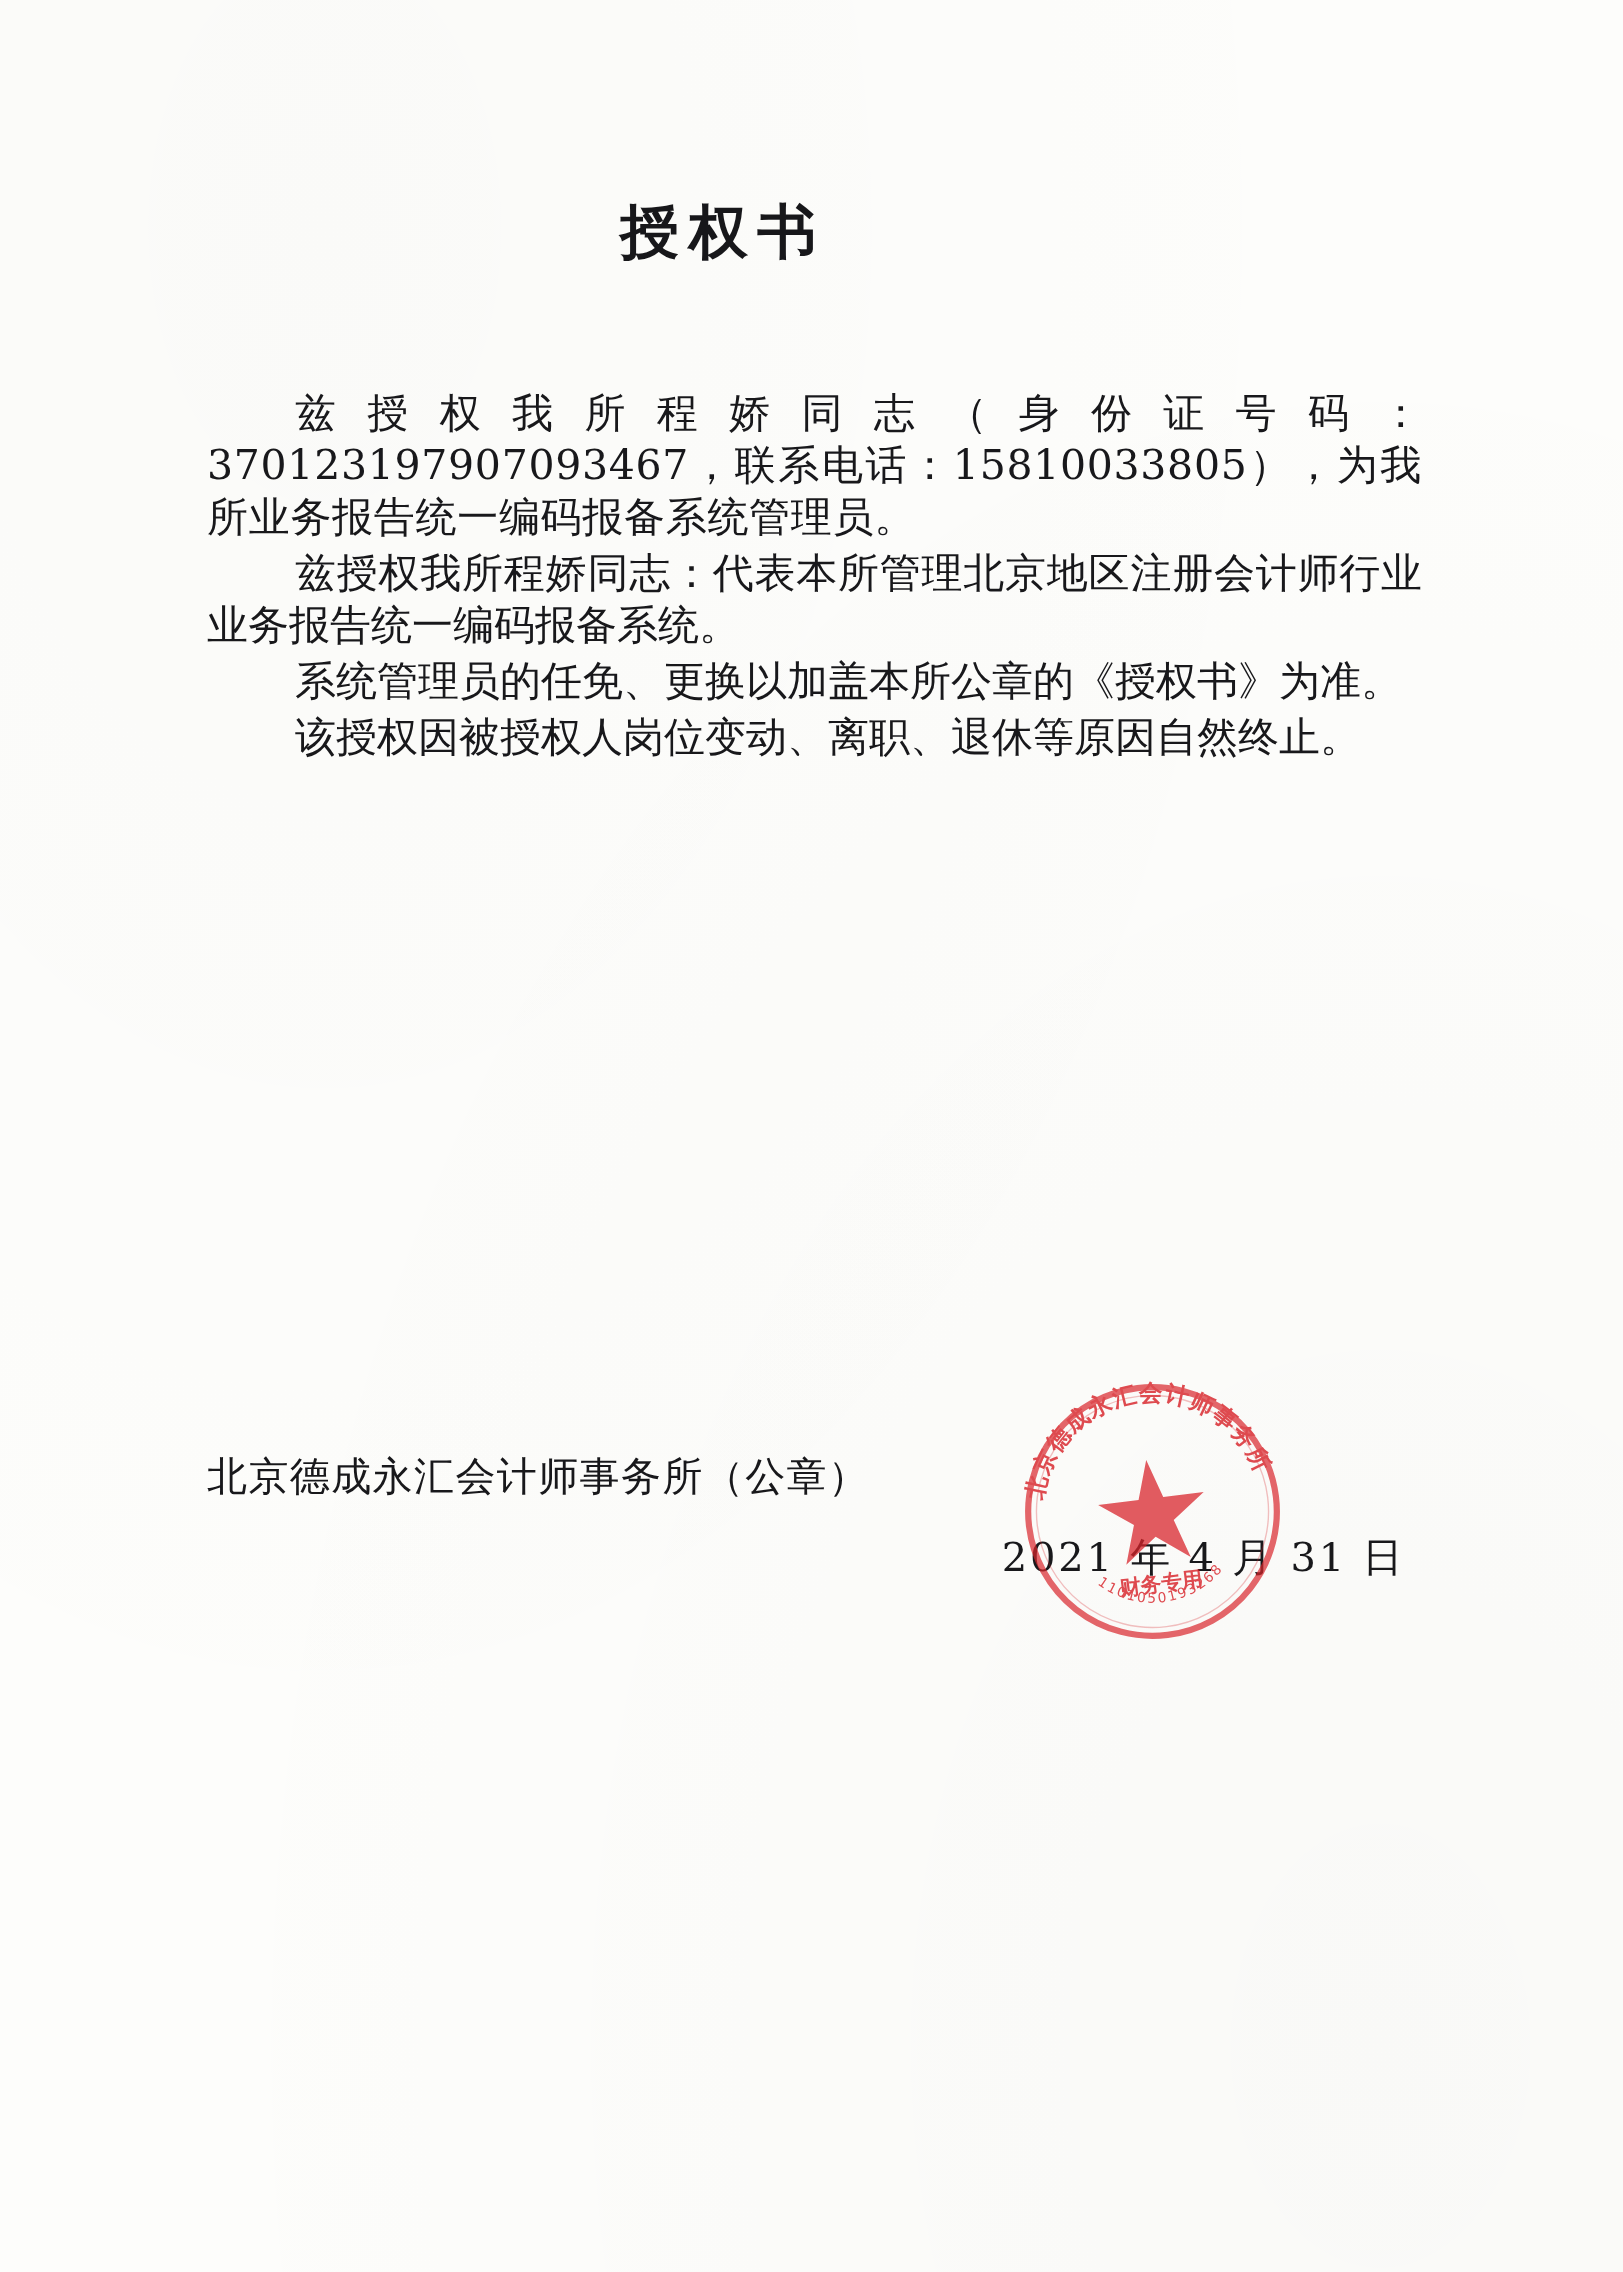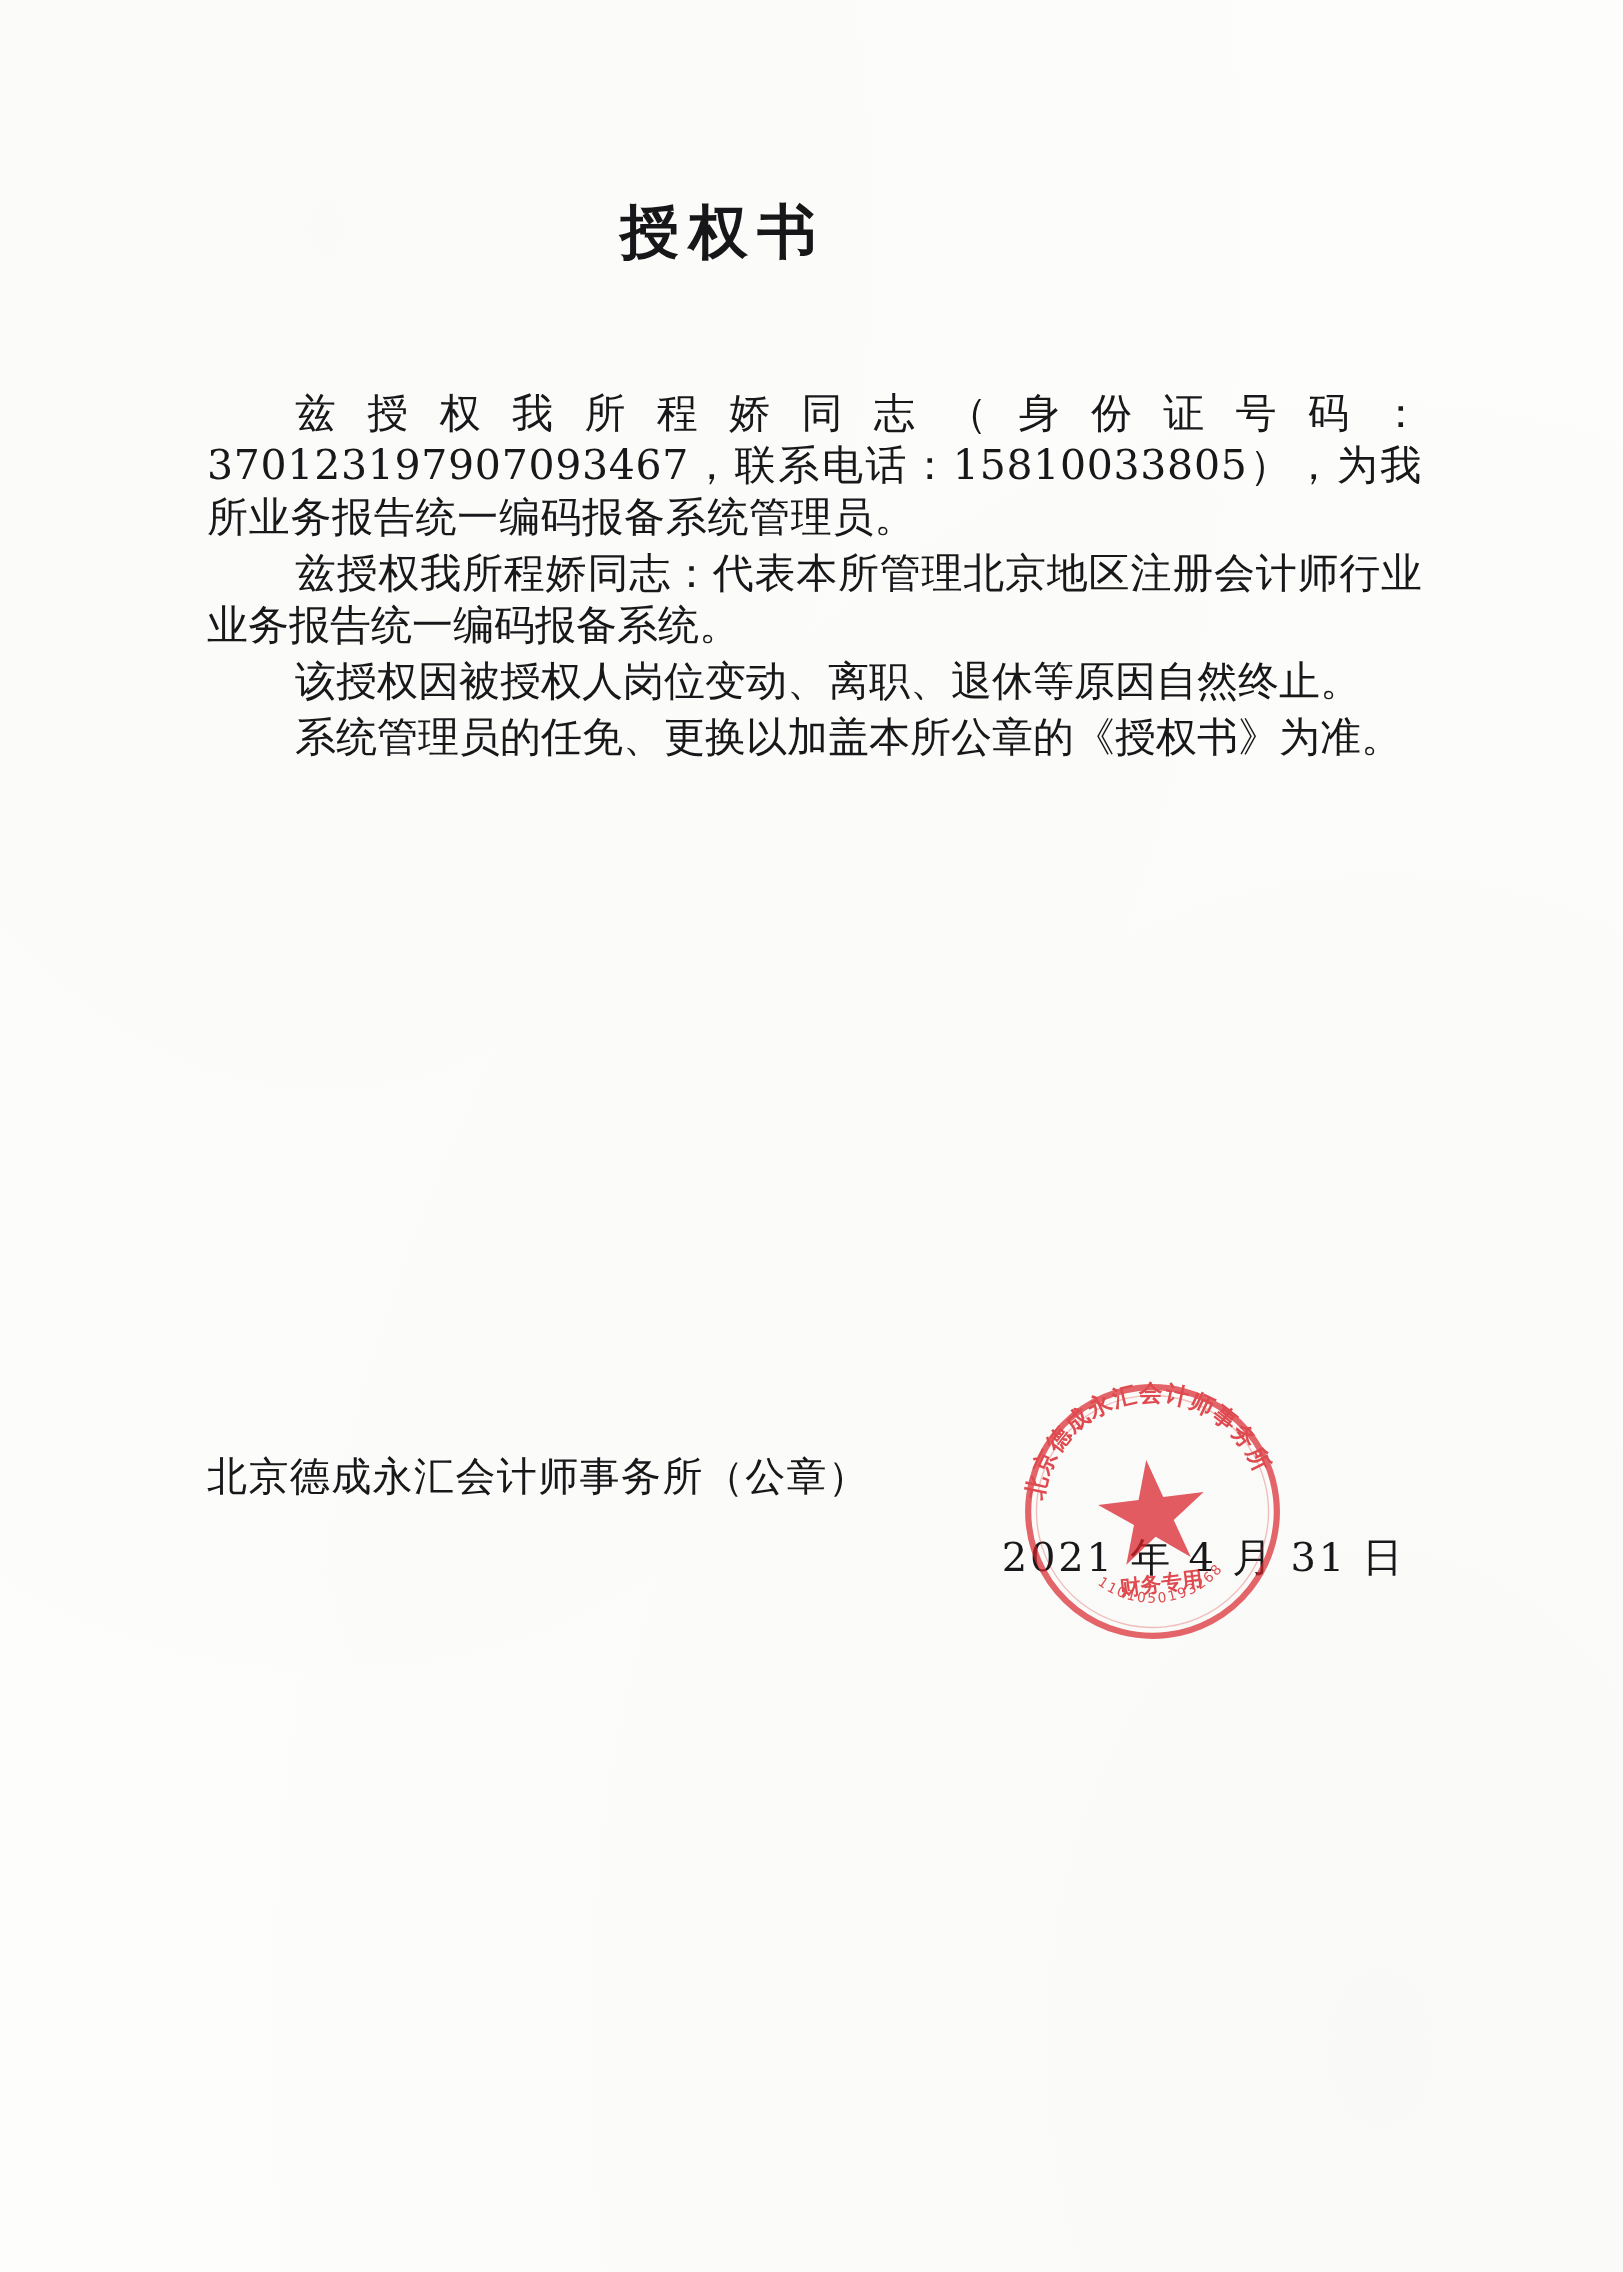--- a/index.html
+++ b/index.html
@@ -138,22 +138,22 @@
 
 <div class="page">
 
   <div class="doc">
 
     <div class="doc-title">授权书</div>
 
     <div class="body-block">
       <p class="para p1">兹授权我所程娇同志（身份证号码：370123197907093467，联系电话：15810033805），为我所业务报告统一编码报备系统管理员。</p>
       <p class="para">兹授权我所程娇同志：代表本所管理北京地区注册会计师行业业务报告统一编码报备系统。</p>
+      <p class="para">系统管理员的任免、更换以加盖本所公章的《授权书》为准。</p>
       <p class="para">该授权因被授权人岗位变动、离职、退休等原因自然终止。</p>
-      <p class="para">系统管理员的任免、更换以加盖本所公章的《授权书》为准。</p>
     </div>
 
     <div class="sign-block">
       <div class="sign-org">北京德成永汇会计师事务所（公章）</div>
       <div class="sign-date">2021 年 4 月 31 日</div>
     </div>
 
     <div class="seal">
       <svg viewBox="0 0 430 430" xmlns="http://www.w3.org/2000/svg">
         <defs>

